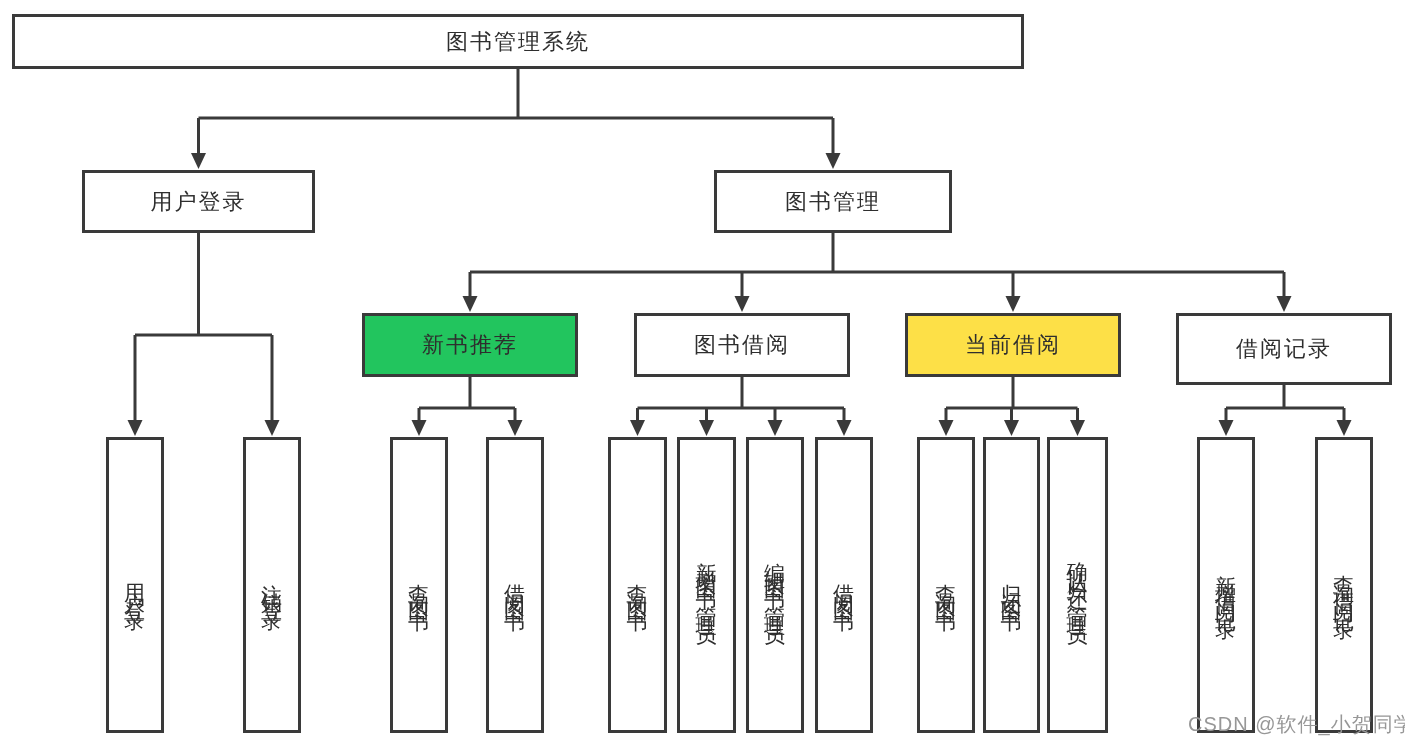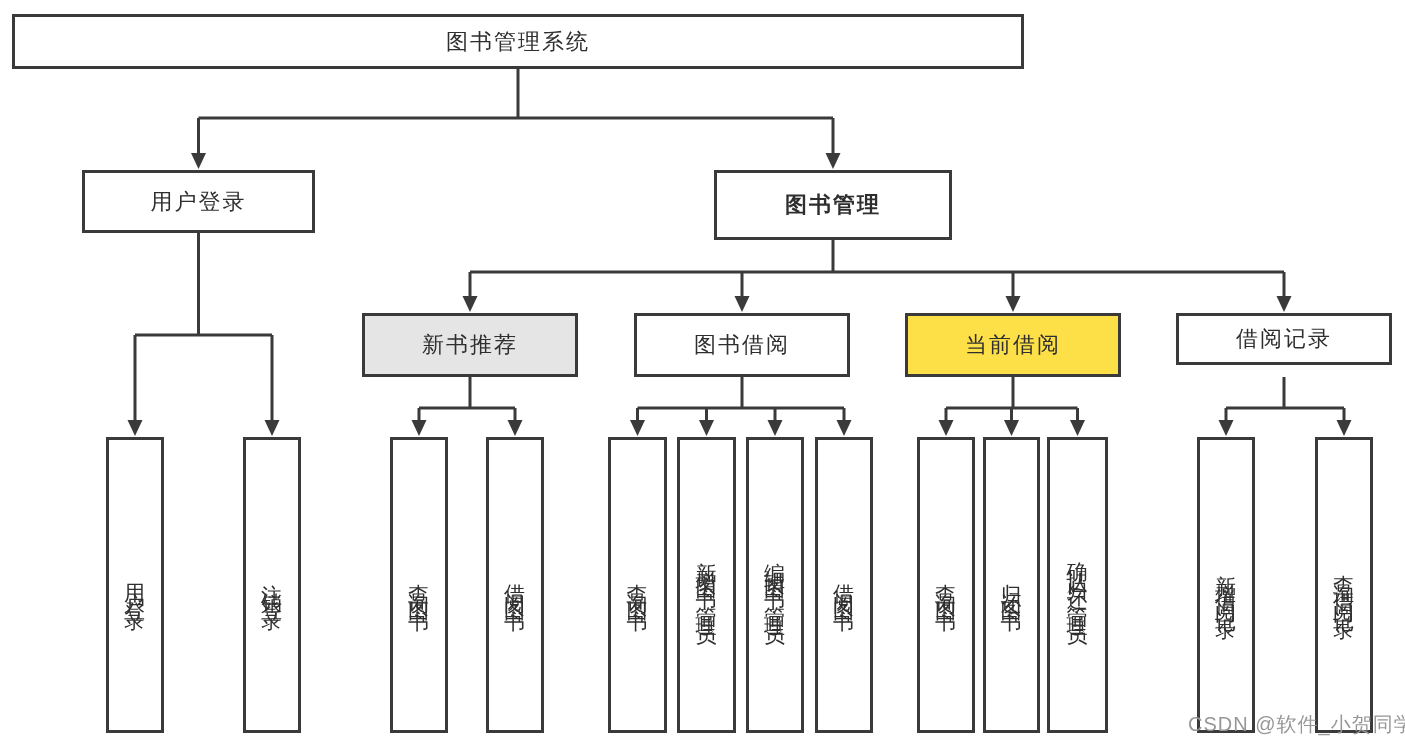--- a/index.html
+++ b/index.html
@@ -53,25 +53,25 @@
 <body>
 
 <div class="canvas" style="background: rgb(255, 255, 255);">
   <svg class="lines" id="connector-svg" width="1405" height="747" viewBox="0 0 1405 747">
       <path d="M 518 69 L 518 118 M 198.5 118 L 833 118 M 198.5 118 L 198.5 155 M 833 118 L 833 155 M 833 233 L 833 272 M 470 272 L 1284 272 M 470 272 L 470 298 M 742 272 L 742 298 M 1013 272 L 1013 298 M 1284 272 L 1284 298 M 198.5 233 L 198.5 335 M 135 335 L 272 335 M 135 335 L 135 422 M 272 335 L 272 422 M 470 377 L 470 408 M 419 408 L 515 408 M 419 408 L 419 422 M 515 408 L 515 422 M 742 377 L 742 408 M 637.5 408 L 844 408 M 637.5 408 L 637.5 422 M 706.5 408 L 706.5 422 M 775 408 L 775 422 M 844 408 L 844 422 M 1013 377 L 1013 408 M 946 408 L 1077.5 408 M 946 408 L 946 422 M 1011.5 408 L 1011.5 422 M 1077.5 408 L 1077.5 422 M 1284 377 L 1284 408 M 1226 408 L 1344 408 M 1226 408 L 1226 422 M 1344 408 L 1344 422 " fill="none" stroke="#3a3a3a" stroke-width="3"></path>
       <path d="M 191 153 L 206 153 L 198.5 169 Z M 825.5 153 L 840.5 153 L 833 169 Z M 462.5 296 L 477.5 296 L 470 312 Z M 734.5 296 L 749.5 296 L 742 312 Z M 1005.5 296 L 1020.5 296 L 1013 312 Z M 1276.5 296 L 1291.5 296 L 1284 312 Z M 127.5 420 L 142.5 420 L 135 436 Z M 264.5 420 L 279.5 420 L 272 436 Z M 411.5 420 L 426.5 420 L 419 436 Z M 507.5 420 L 522.5 420 L 515 436 Z M 630 420 L 645 420 L 637.5 436 Z M 699 420 L 714 420 L 706.5 436 Z M 767.5 420 L 782.5 420 L 775 436 Z M 836.5 420 L 851.5 420 L 844 436 Z M 938.5 420 L 953.5 420 L 946 436 Z M 1004 420 L 1019 420 L 1011.5 436 Z M 1070 420 L 1085 420 L 1077.5 436 Z M 1218.5 420 L 1233.5 420 L 1226 436 Z M 1336.5 420 L 1351.5 420 L 1344 436 Z " fill="#3a3a3a" stroke="none"></path>
     </svg>
   <div id="nodes-layer">
       <div class="node h" style="left: 12px; top: 14px; width: 1012px; height: 55px; border-color: rgb(58, 58, 58); background: rgb(255, 255, 255); color: rgb(46, 46, 46);">图书管理系统</div>
       <div class="node h" style="left: 82px; top: 170px; width: 233px; height: 63px; border-color: rgb(58, 58, 58); background: rgb(255, 255, 255); color: rgb(46, 46, 46);">用户登录</div>
-      <div class="node h" style="left: 714px; top: 170px; width: 238px; height: 70px; border-color: rgb(58, 58, 58); background: rgb(255, 255, 255); color: rgb(46, 46, 46); font-weight: bold;">图书管理</div>
-      <div class="node h" style="left: 362px; top: 313px; width: 216px; height: 64px; border-color: rgb(58, 58, 58); background: #e5e5e5; color: rgb(46, 46, 46);">新书推荐</div>
+      <div class="node h" style="left: 714px; top: 170px; width: 238px; height: 63px; border-color: rgb(58, 58, 58); background: rgb(255, 255, 255); color: rgb(46, 46, 46);">图书管理</div>
+      <div class="node h" style="left: 362px; top: 313px; width: 216px; height: 64px; border-color: rgb(58, 58, 58); background: #22c55e; color: rgb(46, 46, 46);">新书推荐</div>
       <div class="node h" style="left: 634px; top: 313px; width: 216px; height: 64px; border-color: rgb(58, 58, 58); background: rgb(255, 255, 255); color: rgb(46, 46, 46);">图书借阅</div>
       <div class="node h" style="left: 905px; top: 313px; width: 216px; height: 64px; border-color: rgb(58, 58, 58); background: #fde047; color: rgb(46, 46, 46);">当前借阅</div>
-      <div class="node h" style="left: 1176px; top: 313px; width: 216px; height: 52px; border-color: rgb(58, 58, 58); background: rgb(255, 255, 255); color: rgb(46, 46, 46);">借阅记录</div>
+      <div class="node h" style="left: 1176px; top: 313px; width: 216px; height: 72px; border-color: rgb(58, 58, 58); background: rgb(255, 255, 255); color: rgb(46, 46, 46);">借阅记录</div>
       <div class="node v" style="left: 106px; top: 437px; width: 58px; height: 296px; border-color: rgb(58, 58, 58); background: rgb(255, 255, 255); color: rgb(46, 46, 46);">用户登录</div>
       <div class="node v" style="left: 243px; top: 437px; width: 58px; height: 296px; border-color: rgb(58, 58, 58); background: rgb(255, 255, 255); color: rgb(46, 46, 46);">注销登录</div>
       <div class="node v" style="left: 390px; top: 437px; width: 58px; height: 296px; border-color: rgb(58, 58, 58); background: rgb(255, 255, 255); color: rgb(46, 46, 46);">查询图书</div>
       <div class="node v" style="left: 486px; top: 437px; width: 58px; height: 296px; border-color: rgb(58, 58, 58); background: rgb(255, 255, 255); color: rgb(46, 46, 46);">借阅图书</div>
       <div class="node v" style="left: 608px; top: 437px; width: 59px; height: 296px; border-color: rgb(58, 58, 58); background: rgb(255, 255, 255); color: rgb(46, 46, 46);">查询图书</div>
       <div class="node v" style="left: 677px; top: 437px; width: 59px; height: 296px; border-color: rgb(58, 58, 58); background: rgb(255, 255, 255); color: rgb(46, 46, 46);">新增图书（管理员）</div>
       <div class="node v" style="left: 746px; top: 437px; width: 58px; height: 296px; border-color: rgb(58, 58, 58); background: rgb(255, 255, 255); color: rgb(46, 46, 46);">编辑图书（管理员）</div>
       <div class="node v" style="left: 815px; top: 437px; width: 58px; height: 296px; border-color: rgb(58, 58, 58); background: rgb(255, 255, 255); color: rgb(46, 46, 46);">借阅图书</div>
       <div class="node v" style="left: 917px; top: 437px; width: 58px; height: 296px; border-color: rgb(58, 58, 58); background: rgb(255, 255, 255); color: rgb(46, 46, 46);">查询图书</div>
       <div class="node v" style="left: 983px; top: 437px; width: 57px; height: 296px; border-color: rgb(58, 58, 58); background: rgb(255, 255, 255); color: rgb(46, 46, 46);">归还图书</div>

